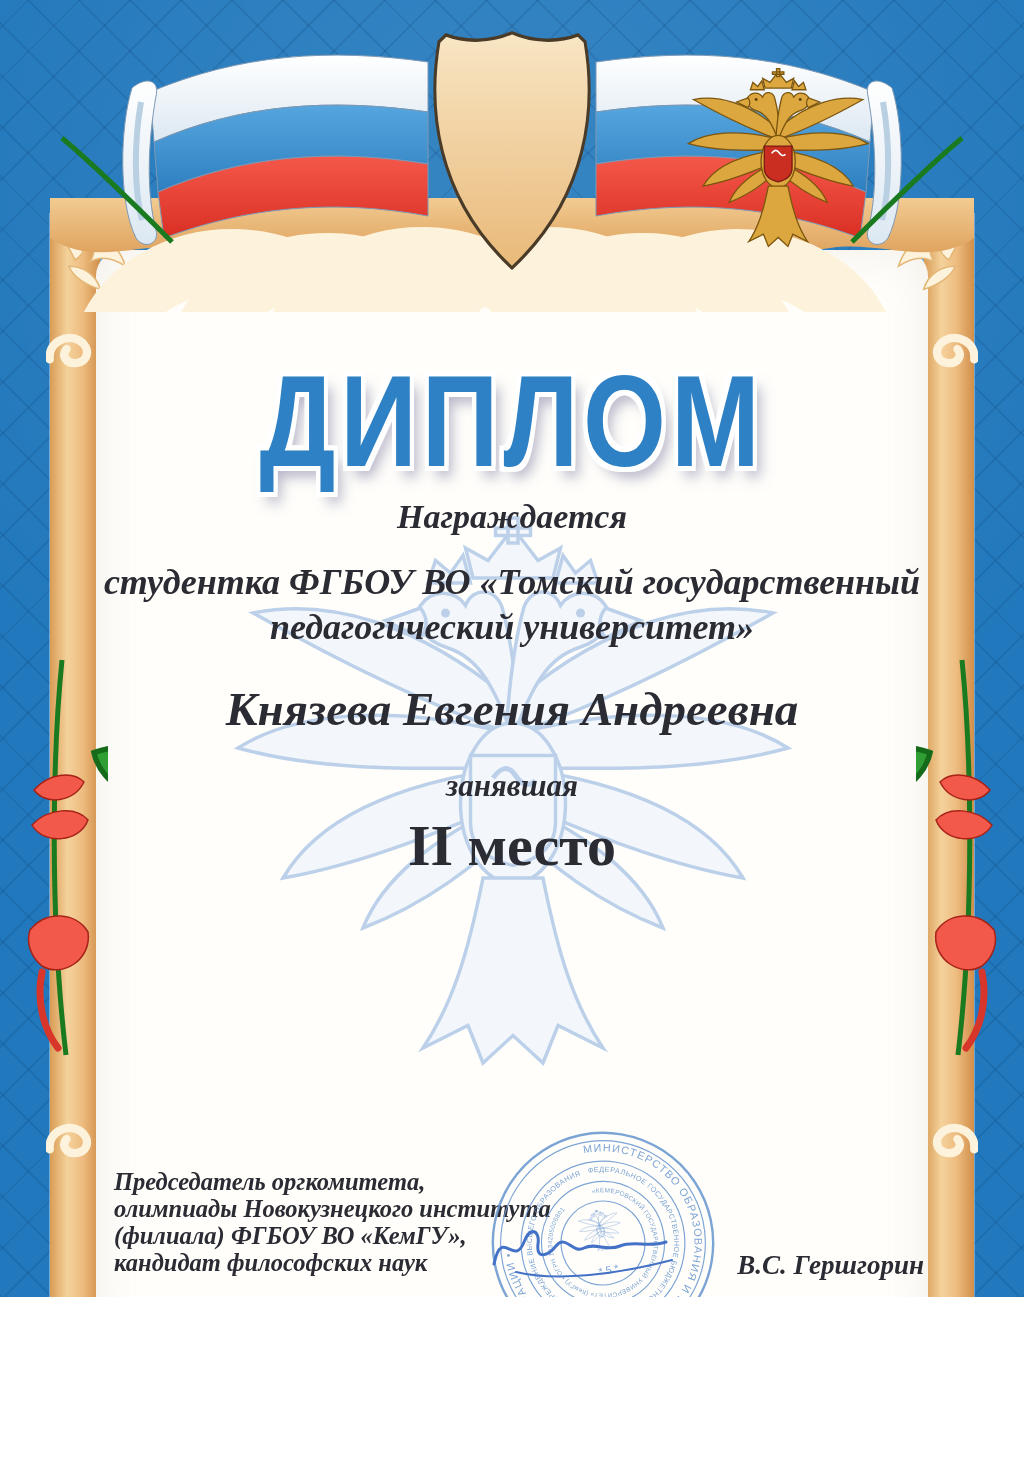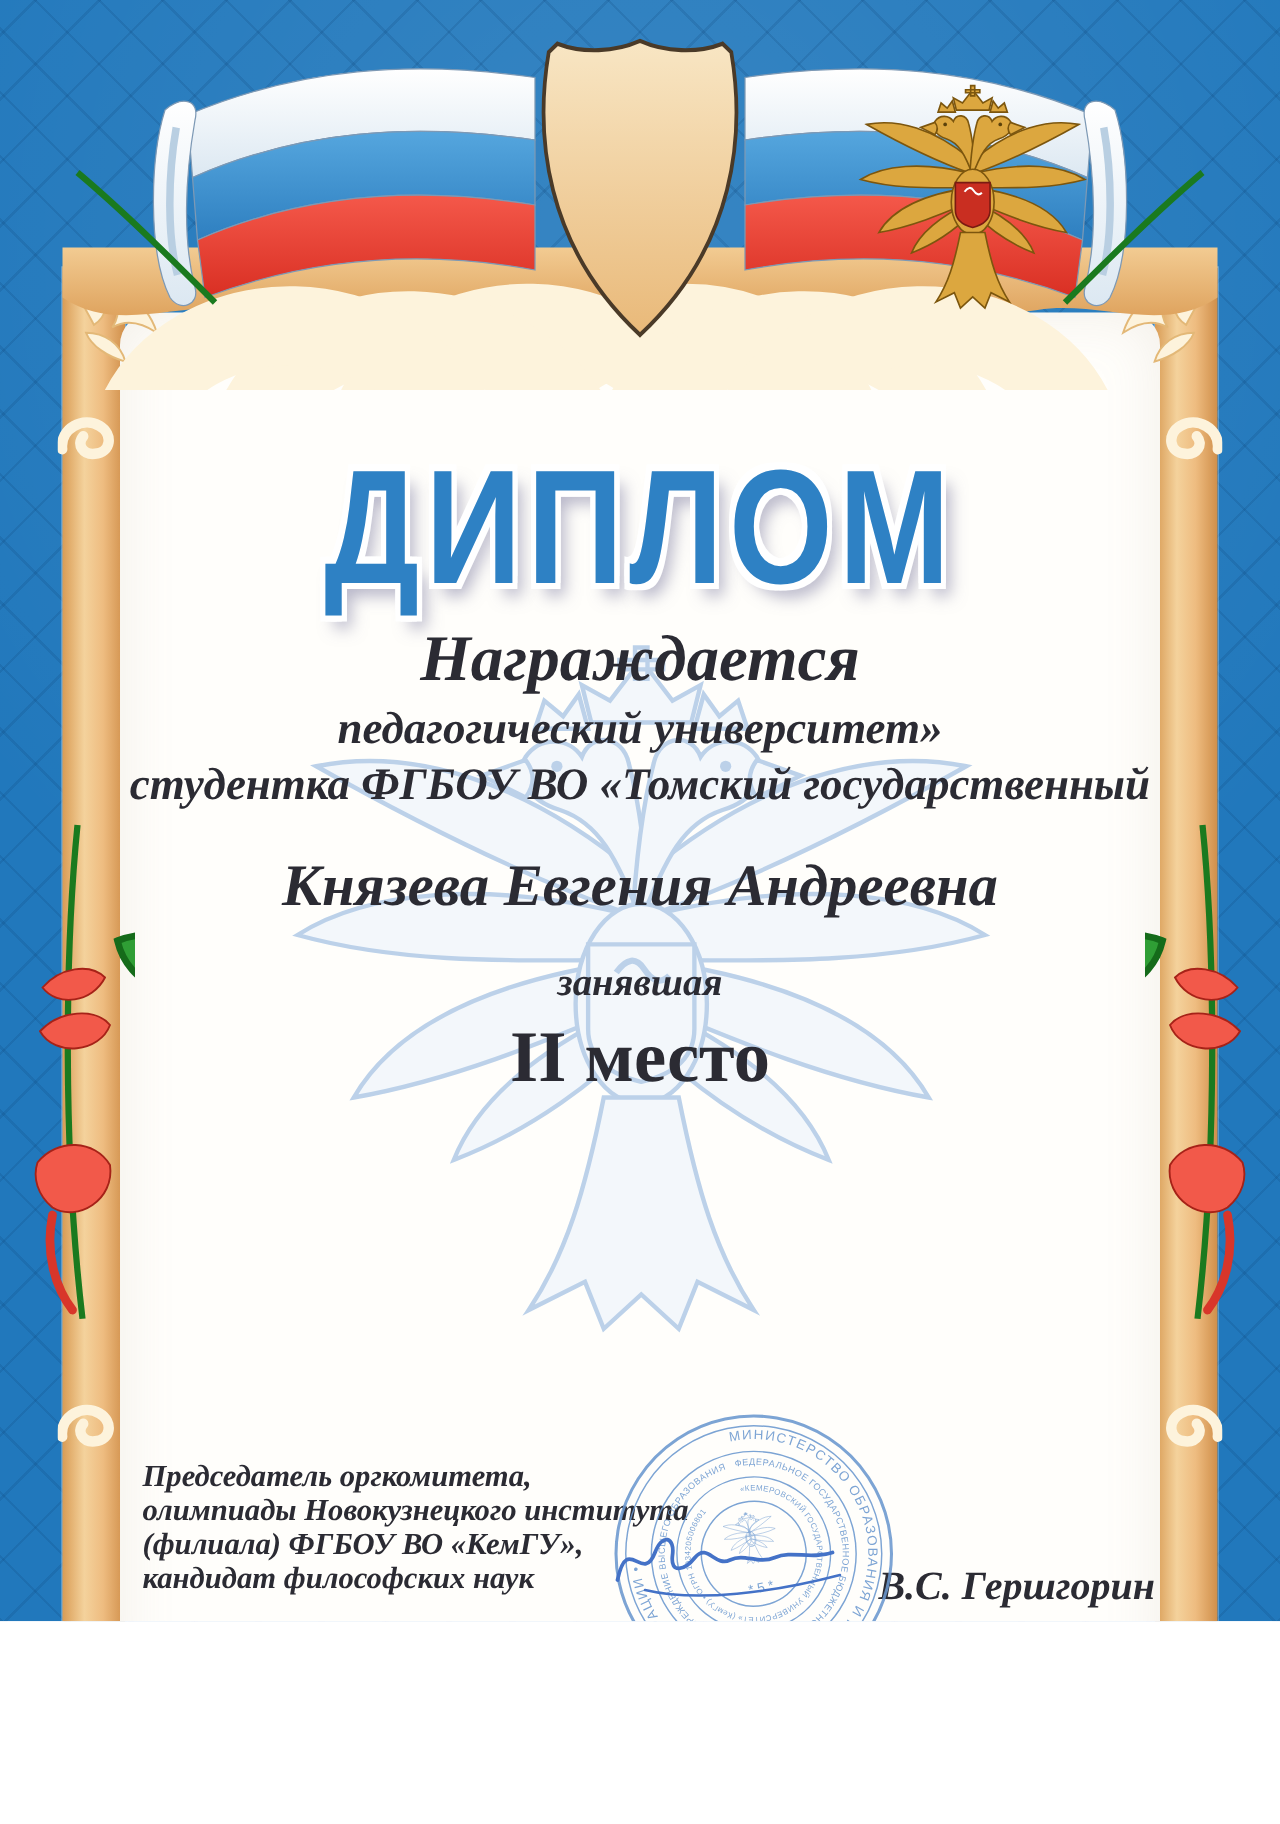--- a/index.html
+++ b/index.html
@@ -20,30 +20,30 @@
   .paper{position:absolute;left:96px;top:250px;width:832px;height:1104px;
     background:#fffefb;border-radius:26px;
     box-shadow:inset 0 0 46px rgba(160,140,110,.14);}
   
   .t{position:absolute;left:0;width:1024px;text-align:center;color:#2b2b33;}
   .title{top:356px;color:#2e81c4;font-family:"Liberation Sans","DejaVu Sans",sans-serif;
     font-weight:700;font-size:130px;line-height:1;}
   .title span{display:inline-block;letter-spacing:6px;transform:scaleX(.82);
     text-shadow:-5px -5px 0 #fff,5px -5px 0 #fff,-5px 5px 0 #fff,5px 5px 0 #fff,
       -5px 0 0 #fff,5px 0 0 #fff,0 -5px 0 #fff,0 5px 0 #fff,9px 11px 14px rgba(110,110,150,.5);}
-  .awarded{top:498px;font-size:52px;font-weight:bold;font-style:italic;}
+  .awarded{top:498px;font-size:34px;font-weight:bold;font-style:italic;}
   .intro{top:560px;font-size:36px;font-weight:bold;font-style:italic;line-height:45px;}
   .name{top:682px;font-size:47px;font-weight:bold;font-style:italic;}
   .took{top:768px;font-size:31px;font-weight:bold;font-style:italic;}
   .place{top:812px;font-size:58px;font-weight:bold;}
   .event{top:918px;font-size:36px;font-weight:bold;font-style:italic;line-height:43px;}
   .sigblock{position:absolute;left:114px;top:1168px;width:440px;text-align:left;
     font-size:24.5px;font-weight:bold;font-style:italic;line-height:27px;color:#2b2b33;}
   .signame{position:absolute;right:100px;top:1250px;width:300px;text-align:right;
-    font-size:32px;font-weight:bold;font-style:italic;color:#2b2b33;}
+    font-size:27px;font-weight:bold;font-style:italic;color:#2b2b33;}
   .city{top:1298px;font-size:26px;padding-left:40px;}
   .date{top:1330px;font-size:26px;padding-left:40px;}
   
   .gold{fill:#dca73f;stroke:#7c560e;stroke-width:1.6;}
   .wm{fill:#f2f7fc;stroke:#b5cde8;stroke-width:1.4;
     --shieldFill:#f2f7fc;--shieldStroke:#b5cde8;--riderStroke:#b5cde8;--eyeFill:#b5cde8;}
   .sealInk{stroke:#6b98cf;fill:none;}
   .sealText{fill:#6b98cf;stroke:none;font-family:"Liberation Sans",sans-serif;}
   .sealEagle{fill:rgba(255,255,255,0);stroke:#6b98cf;stroke-width:2;
     --shieldFill:transparent;--shieldStroke:#6b98cf;--riderStroke:#6b98cf;--eyeFill:#6b98cf;}
@@ -234,22 +234,22 @@
       <path d="M16,150 C30,134 54,130 66,142 C56,162 28,166 16,150 Z"></path>
       <path d="M14,185 C30,168 58,166 70,180 C62,202 26,206 14,185 Z"></path>
       <path d="M12,290 C28,270 58,272 70,292 C74,320 44,338 24,326 C12,316 8,302 12,290 Z"></path>
       <path d="M24,332 C18,362 26,390 40,408" fill="none" stroke="#d8362a" stroke-width="7" stroke-linecap="round"></path>
     </g>
   </svg>
 
   <div class="t title z7"><span>ДИПЛОМ</span></div>
   <div class="t awarded z7">Награждается</div>
   <div class="t intro z7">
+    <span style="display:block">студентка ФГБОУ ВО «Томский государственный</span>
     <span style="display:block">педагогический университет»</span>
-    <span style="display:block">студентка ФГБОУ ВО «Томский государственный</span>
   </div>
   <div class="t name z7">Князева Евгения Андреевна</div>
   <div class="t took z7">занявшая</div>
   <div class="t place z7">II место</div>
   <div class="sigblock z7">
     <span style="display:block">Председатель оргкомитета,</span>
     <span style="display:block">олимпиады Новокузнецкого института</span>
     <span style="display:block">(филиала) ФГБОУ ВО «КемГУ»,</span>
     <span style="display:block">кандидат философских наук</span>
   </div>

